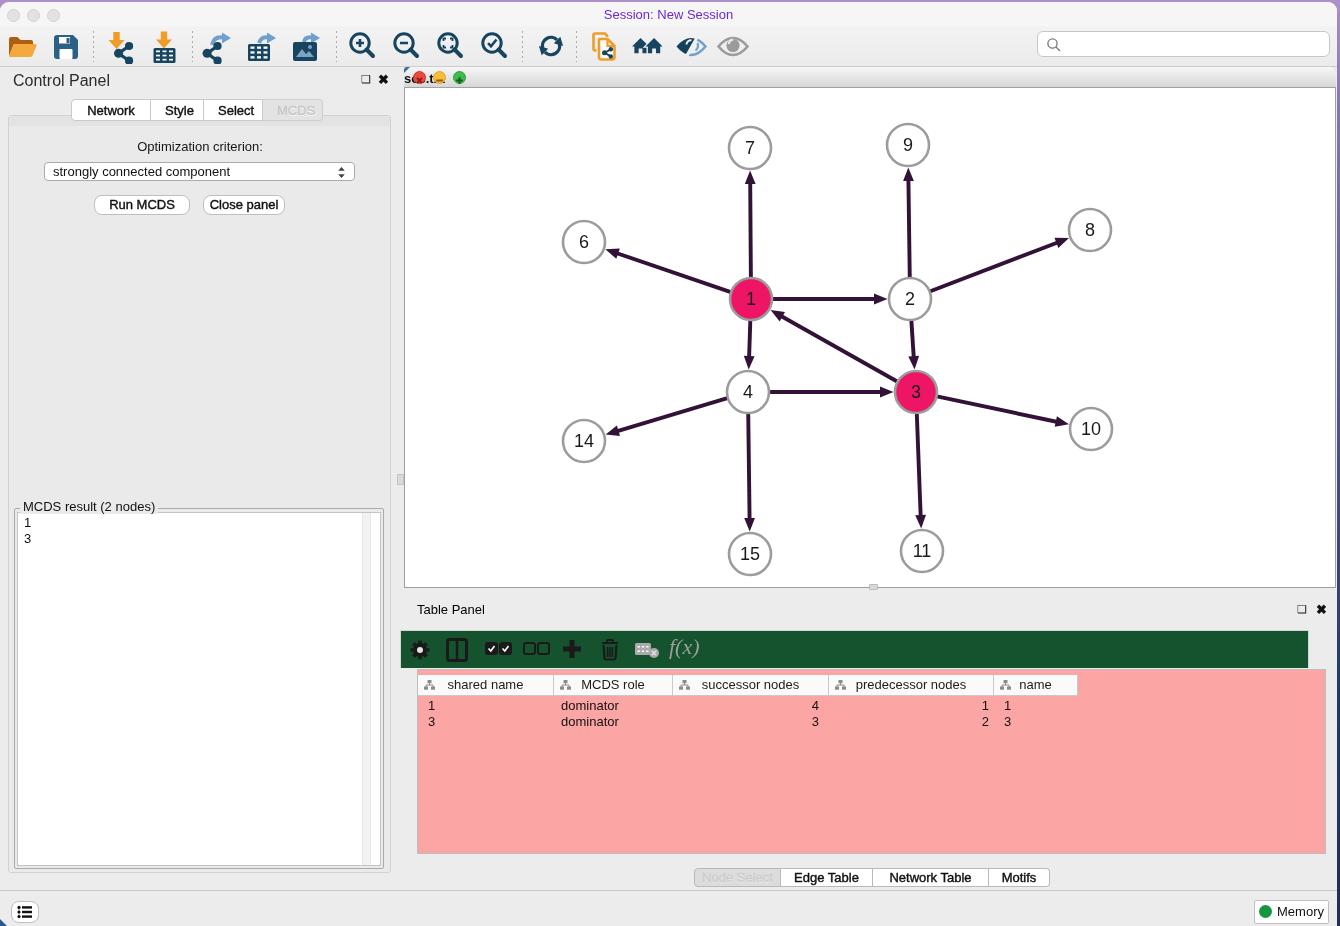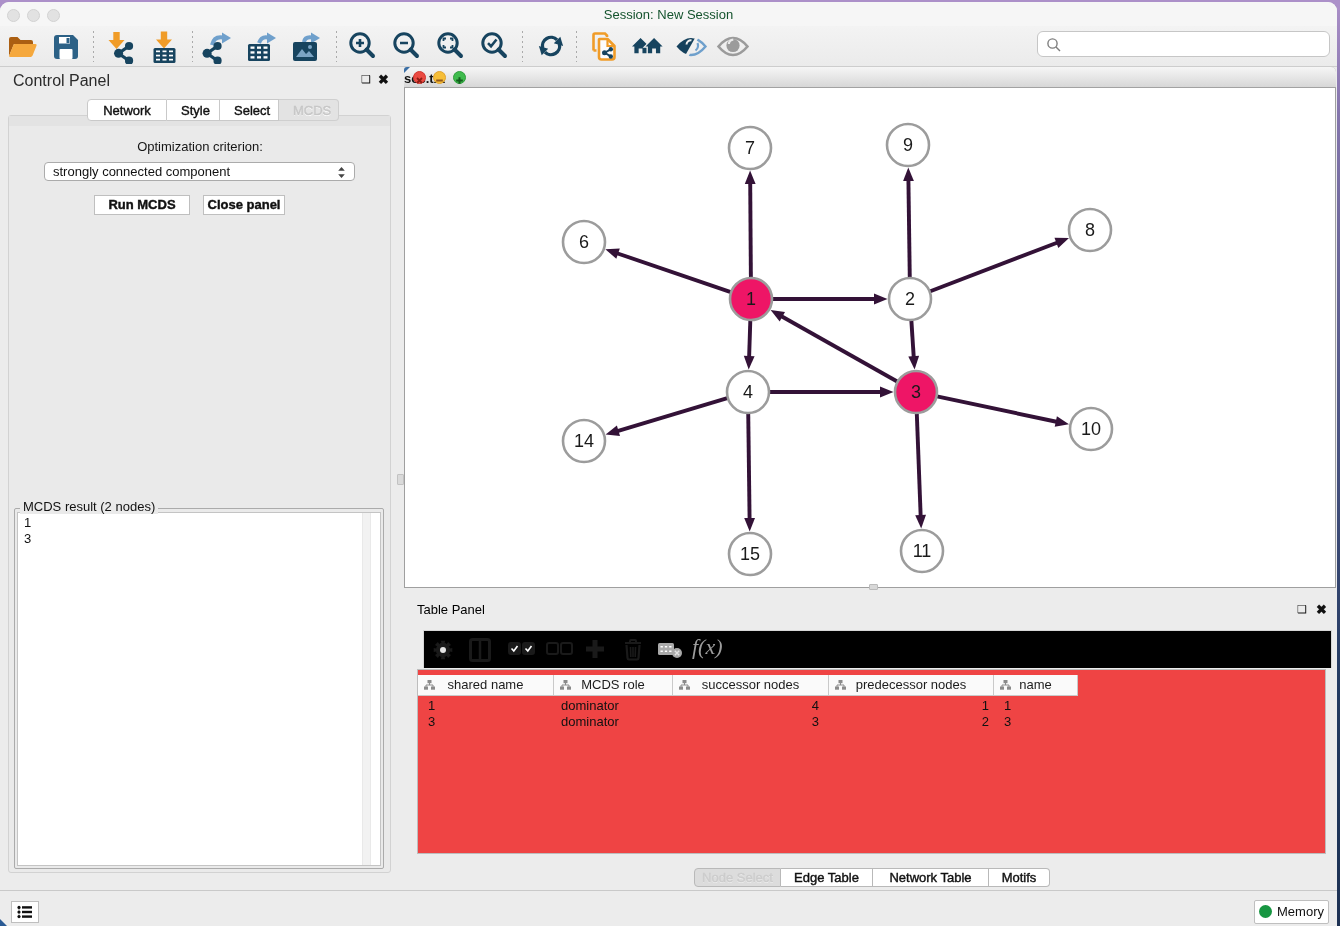--- a/index.html
+++ b/index.html
@@ -3,53 +3,53 @@
 <meta charset="utf-8">
 <style>
 * { margin:0; padding:0; box-sizing:border-box; }
 html,body { width:1340px; height:926px; overflow:hidden; }
 body { background:linear-gradient(180deg,#ab8fc8 0%,#8576ad 12%,#4d5585 45%,#223a60 75%,#1d3153 100%); font-family:"Liberation Sans",sans-serif; position:relative; }
 #deskbar { position:absolute; left:0; top:0; width:1340px; height:10px; background:#ac90c9; }
 #win { position:absolute; left:0; top:2px; width:1337px; height:924px; background:#ececec; border-radius:9px 9px 0 0; overflow:hidden; }
 
 #titlebar { position:absolute; left:0; top:0; width:100%; height:24px; background:#f6f6f6; }
 #titlebar .light { position:absolute; top:6.5px; width:13px; height:13px; border-radius:50%; background:#e2e2e2; border:1px solid #d2d2d2; }
-#title-text { position:absolute; top:5px; width:100%; text-align:center; font-size:13px; color:#14532d; }
+#title-text { position:absolute; top:5px; width:100%; text-align:center; font-size:13px; color:#6d28d9; }
 
 #toolbar { position:absolute; left:0; top:24px; width:100%; height:41px; background:linear-gradient(#f3f3f3,#ebebeb); border-bottom:1px solid #cdcdcd; }
 .tsep { position:absolute; top:5px; height:31px; width:1px; background-image:linear-gradient(#aaa 33%, rgba(0,0,0,0) 0%); background-size:1px 5px; }
 .ticon { position:absolute; top:4px; }
 #searchbox { position:absolute; left:1037px; top:5px; width:293px; height:26px; background:#fff; border:1px solid #c6c6c6; border-radius:6px; }
 
 #cp-title { position:absolute; left:13px; top:70px; font-size:16px; color:#2b2b2b; }
 .float-btn { position:absolute; font-size:13px; color:#111; }
 #cp-pane { position:absolute; left:8px; top:113px; width:383px; height:758px; background:#eaeaea; border:1px solid #d2d2d2; border-radius:3px; }
 #cp-band { position:absolute; left:9px; top:114px; width:381px; height:10px; background:#e3e3e3; }
 .tabrow { position:absolute; display:flex; }
 .tab { height:22px; line-height:21px; background:#fff; border:1px solid #c9c9c9; border-left:none; font-size:13px; font-weight:normal; -webkit-text-stroke:0.4px; color:#111; text-align:center; padding:0 14px; }
 .tab.first { border-left:1px solid #c9c9c9; border-radius:4px 0 0 4px; }
 .tab.last { border-radius:0 4px 4px 0; }
 .tab.sel { background:#e3e3e3; color:#c6c6c6; text-shadow:0 1px 0 #fff; border-color:#cfcfcf; }
 #opt-label { position:absolute; left:0; top:137px; width:400px; text-align:center; font-size:13px; color:#161616; }
 #combo { position:absolute; left:44px; top:160px; width:311px; height:19px; background:#fff; border:1px solid #ababab; border-radius:4px; font-size:13px; line-height:17px; padding-left:8px; color:#111; }
-.btn { position:absolute; height:20px; background:#fff; border:1px solid #bfbfbf; border-radius:0; font-size:13px; font-weight:bold; -webkit-text-stroke:0.4px; color:#111; text-align:center; line-height:18px; }
+.btn { position:absolute; height:20px; background:#fff; border:1px solid #bfbfbf; border-radius:8px; font-size:13px; font-weight:normal; -webkit-text-stroke:0.4px; color:#111; text-align:center; line-height:18px; }
 #groupbox { position:absolute; left:14px; top:506px; width:370px; height:361px; border:1px solid #ababab; border-radius:2px; }
 #grouptitle { position:absolute; left:20px; top:497px; font-size:13px; background:#eaeaea; padding:0 3px; color:#111; z-index:3; }
 #resultlist { position:absolute; left:17px; top:510px; width:364px; height:354px; background:#fff; border:1px solid #c4c4c4; font-size:13px; color:#111; padding:2px 0 0 6px; line-height:16px; }
 #resultscroll { position:absolute; right:9px; top:0px; width:9px; height:352px; background:#f2f2f2; border:1px solid #e9e9e9; border-top:none; border-bottom:none; }
 
 #netwin { position:absolute; left:404px; top:65px; width:932px; height:521px; border-radius:5px 5px 0 0; background:#fff; box-shadow:0 0 0 1px #9f9f9f inset; }
 #nettitle { position:absolute; left:0; top:0; width:100%; height:21px; background:linear-gradient(#f6f6f6,#d7d7d7); border-bottom:1px solid #a2a2a2; border-radius:5px 5px 0 0; }
 #nettitle span { position:absolute; width:100%; text-align:left; top:4px; font-size:13px; font-weight:bold; color:#111; }
 .tl { position:absolute; top:4px; width:13px; height:13px; border-radius:50%; }
 #netcanvas { position:absolute; left:1px; top:22px; width:930px; height:497px; background:#fff; }
 
 #tp-title { position:absolute; left:417px; top:600px; font-size:13px; color:#000000; }
-#tp-toolbar { position:absolute; left:423px; top:628px; width:909px; height:38px; background:#000000; border:1px solid #d6d6d6; border-bottom:none; }
-#tbl { position:absolute; left:417px; top:667px; width:909px; height:185px; background:#ef4444; border:1px solid #bdbdbd; }
+#tp-toolbar { position:absolute; left:400px; top:628px; width:909px; height:38px; background:#14532d; border:1px solid #d6d6d6; border-bottom:none; }
+#tbl { position:absolute; left:417px; top:667px; width:909px; height:185px; background:#fca5a5; border:1px solid #bdbdbd; }
 .th { position:absolute; top:5px; height:21px; background:#fafafa; border-right:1px solid #c9c9c9; border-bottom:1px solid #c9c9c9; font-size:13px; color:#1c1c1c; text-align:center; line-height:20px; }
 .td { position:absolute; font-size:13px; color:#111; height:16px; line-height:16px; }
 .bottab { height:19px; line-height:18px; background:#fff; border:1px solid #b9b9b9; border-left:none; font-size:13px; font-weight:normal; -webkit-text-stroke:0.4px; color:#111; padding:0 12px; }
 
 #statusbar { position:absolute; left:0; top:888px; width:100%; height:36px; background:#ececec; border-top:1px solid #c9c9c9; }
 </style>
 </head>
 <body>
 <div id="deskbar"></div>
 <div id="win">
@@ -204,21 +204,21 @@
           <line x1="10" y1="10" x2="14" y2="14" stroke="#7e7e7e" stroke-width="1.4"></line>
         </svg>
     </div>
   </div>
 
   <div id="cp-title">Control Panel</div>
   <div class="float-btn" style="left:361px;top:71px;font-size:11px;">❑</div>
   <div class="float-btn" style="left:378px;top:70px;font-weight:bold;">✖</div>
   <div id="cp-pane"></div>
   <div id="cp-band"></div>
-  <div class="tabrow" style="left:71px;top:97px;margin-left:16px;">
+  <div class="tabrow" style="left:71px;top:97px;">
     <div class="tab first" style="width:80px;">Network</div>
     <div class="tab" style="width:53px;">Style</div>
     <div class="tab" style="width:59px;">Select</div>
     <div class="tab last sel" style="width:60px;">MCDS</div>
   </div>
   <div id="combo">strongly connected component
     <svg width="9" height="13" viewBox="0 0 9 13" style="position:absolute;right:8px;top:3px;">
         <path d="M1.2 4.8 L4.5 1 L7.8 4.8 Z M1.2 8.2 L4.5 12 L7.8 8.2 Z" fill="#444"></path>
       </svg>
   </div>

